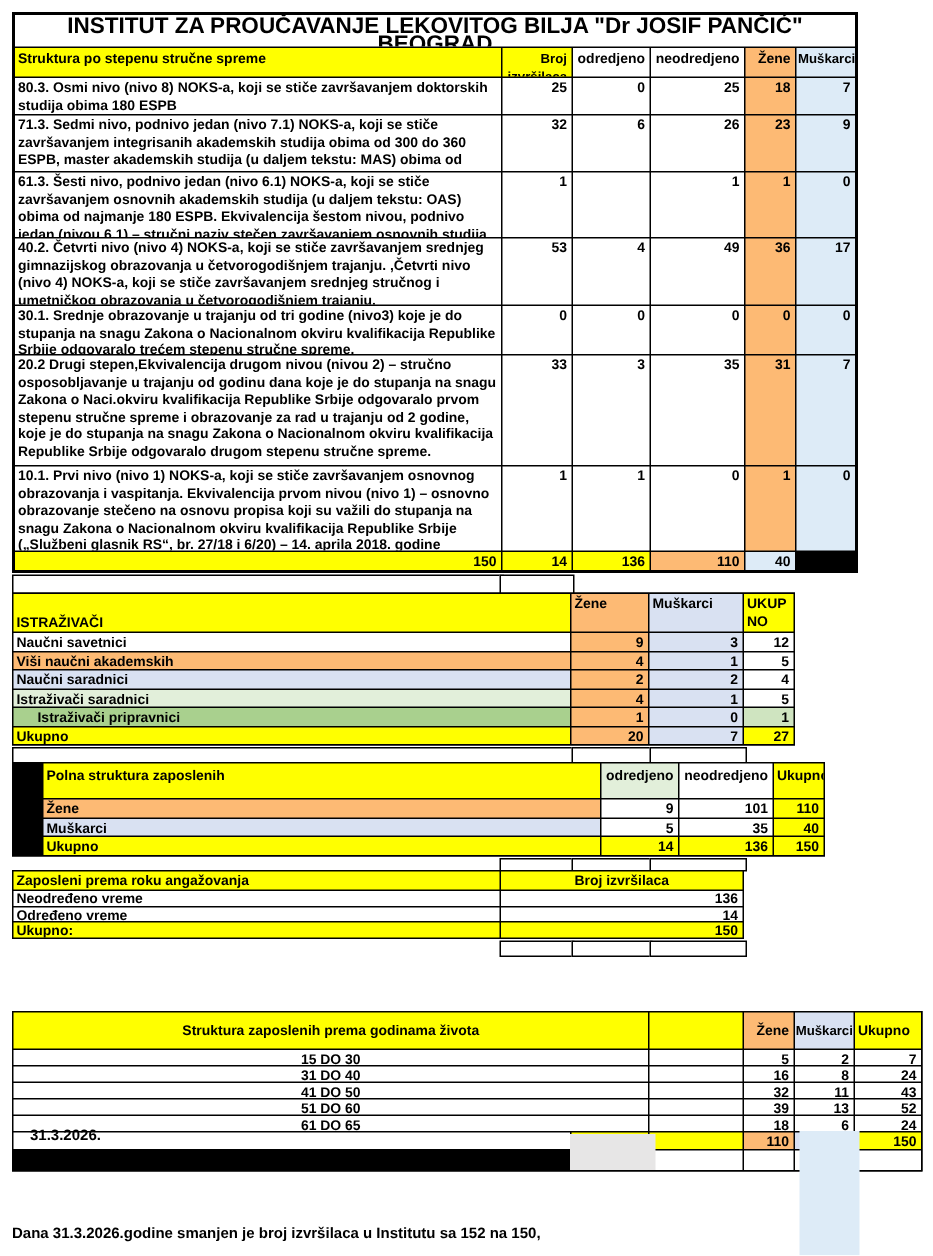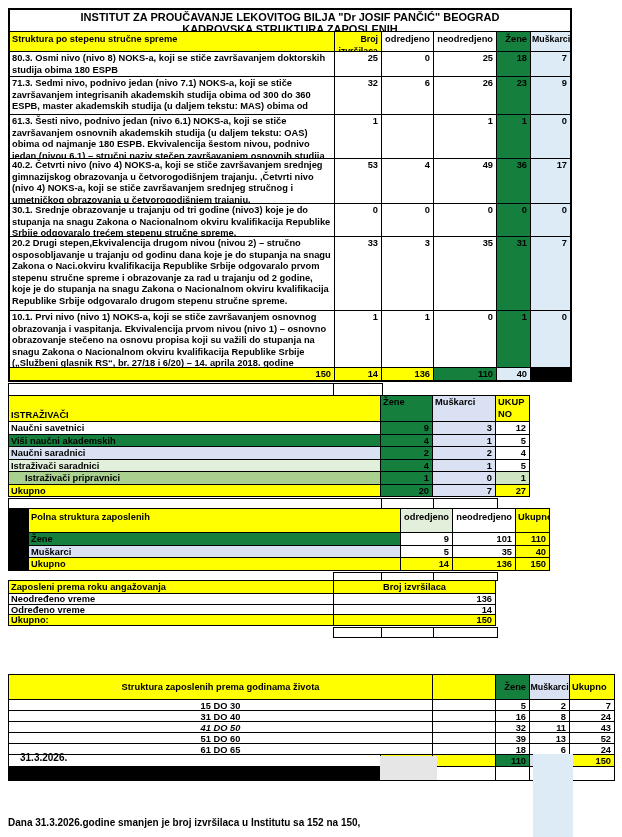--- a/index.html
+++ b/index.html
@@ -6,21 +6,21 @@
   #page{position:relative;width:622px;height:837px;background:#fff;overflow:hidden;
         font-family:"Liberation Sans","DejaVu Sans",sans-serif;font-weight:bold;color:#000;}
   .tbl{position:absolute;display:grid;gap:1px;background:#000;}
   .cell{background:#fff;overflow:hidden;font-size:9.3px;line-height:11.5px;}
   .lab{text-align:left;padding:1px 2px 0 2px;}
   .num{text-align:right;padding:1px 3px 0 2px;}
   .ctr{text-align:center;padding:1px 2px 0 2px;}
   .vmid{display:flex;align-items:center;justify-content:center;}
   .bot{display:flex;align-items:flex-end;}
   .bg-yel{background:#ffff00;}
-  .bg-pink{background:#15803d;}
+  .bg-pink{background:#fdba74;}
   .bg-blue{background:#ddebf7;}
   .bg-lav{background:#d9e1f2;}
   .bg-grnl{background:#e2efda;}
   .bg-grn{background:#a9d08e;padding-left:16px;}
   .bg-grnp{background:#cfe4c0;}
   .small{font-size:8.8px;}
   #t1{left:8px;top:8px;border:2.5px solid #000;
       grid-template-columns:324px 46px 51px 62px 33px 39px;
       grid-template-rows:21px 19px 24px 37px 43px 44px 32px 73px 56px 12px;}
   #t2{left:8px;top:395px;border:1.5px solid #000;
@@ -40,21 +40,21 @@
   .freebox{position:absolute;}
   .note{position:absolute;left:8px;top:790px;width:400px;font-size:10px;line-height:13.2px;white-space:pre;}
   .datetxt{position:absolute;left:20px;top:752px;font-size:10px;}
 </style>
 </head>
 <body>
 
 <div id="page">
 
   <div class="tbl" id="t1">
-    <div class="cell span-all ctr" style="font-size:11px;padding-top:2px;">
+    <div class="cell span-all ctr" style="font-size:15px;padding-top:2px;">
       <div>INSTITUT ZA PROUČAVANJE LEKOVITOG BILJA "Dr JOSIF PANČIĆ" BEOGRAD</div>
       <div>KADROVSKA STRUKTURA ZAPOSLENIH</div>
     </div>
     <div class="cell lab bg-yel" style="padding-top:2px;">Struktura po stepenu stručne spreme</div>
     <div class="cell num bg-yel small" style="padding-top:2px;">Broj izvršilaca</div>
     <div class="cell num" style="padding-top:2px;">odredjeno</div>
     <div class="cell num" style="padding-top:2px;">neodredjeno</div>
     <div class="cell num bg-pink" style="padding-top:2px;">Žene</div>
     <div class="cell lab bg-blue small" style="padding:2px 0 0 1px;">Muškarci</div>
 
@@ -214,21 +214,21 @@
     <div class="cell num">5</div>
     <div class="cell num">2</div>
     <div class="cell num">7</div>
 
     <div class="cell ctr" style="grid-column:1 / span 3;">31 DO 40</div>
     <div class="cell"></div>
     <div class="cell num">16</div>
     <div class="cell num">8</div>
     <div class="cell num">24</div>
 
-    <div class="cell ctr" style="grid-column:1 / span 3;font-style:italic;">41 DO 50</div>
+    <div class="cell ctr" style="grid-column:1 / span 3;">41 DO 50</div>
     <div class="cell"></div>
     <div class="cell num">32</div>
     <div class="cell num">11</div>
     <div class="cell num">43</div>
 
     <div class="cell ctr" style="grid-column:1 / span 3;">51 DO 60</div>
     <div class="cell"></div>
     <div class="cell num">39</div>
     <div class="cell num">13</div>
     <div class="cell num">52</div>

